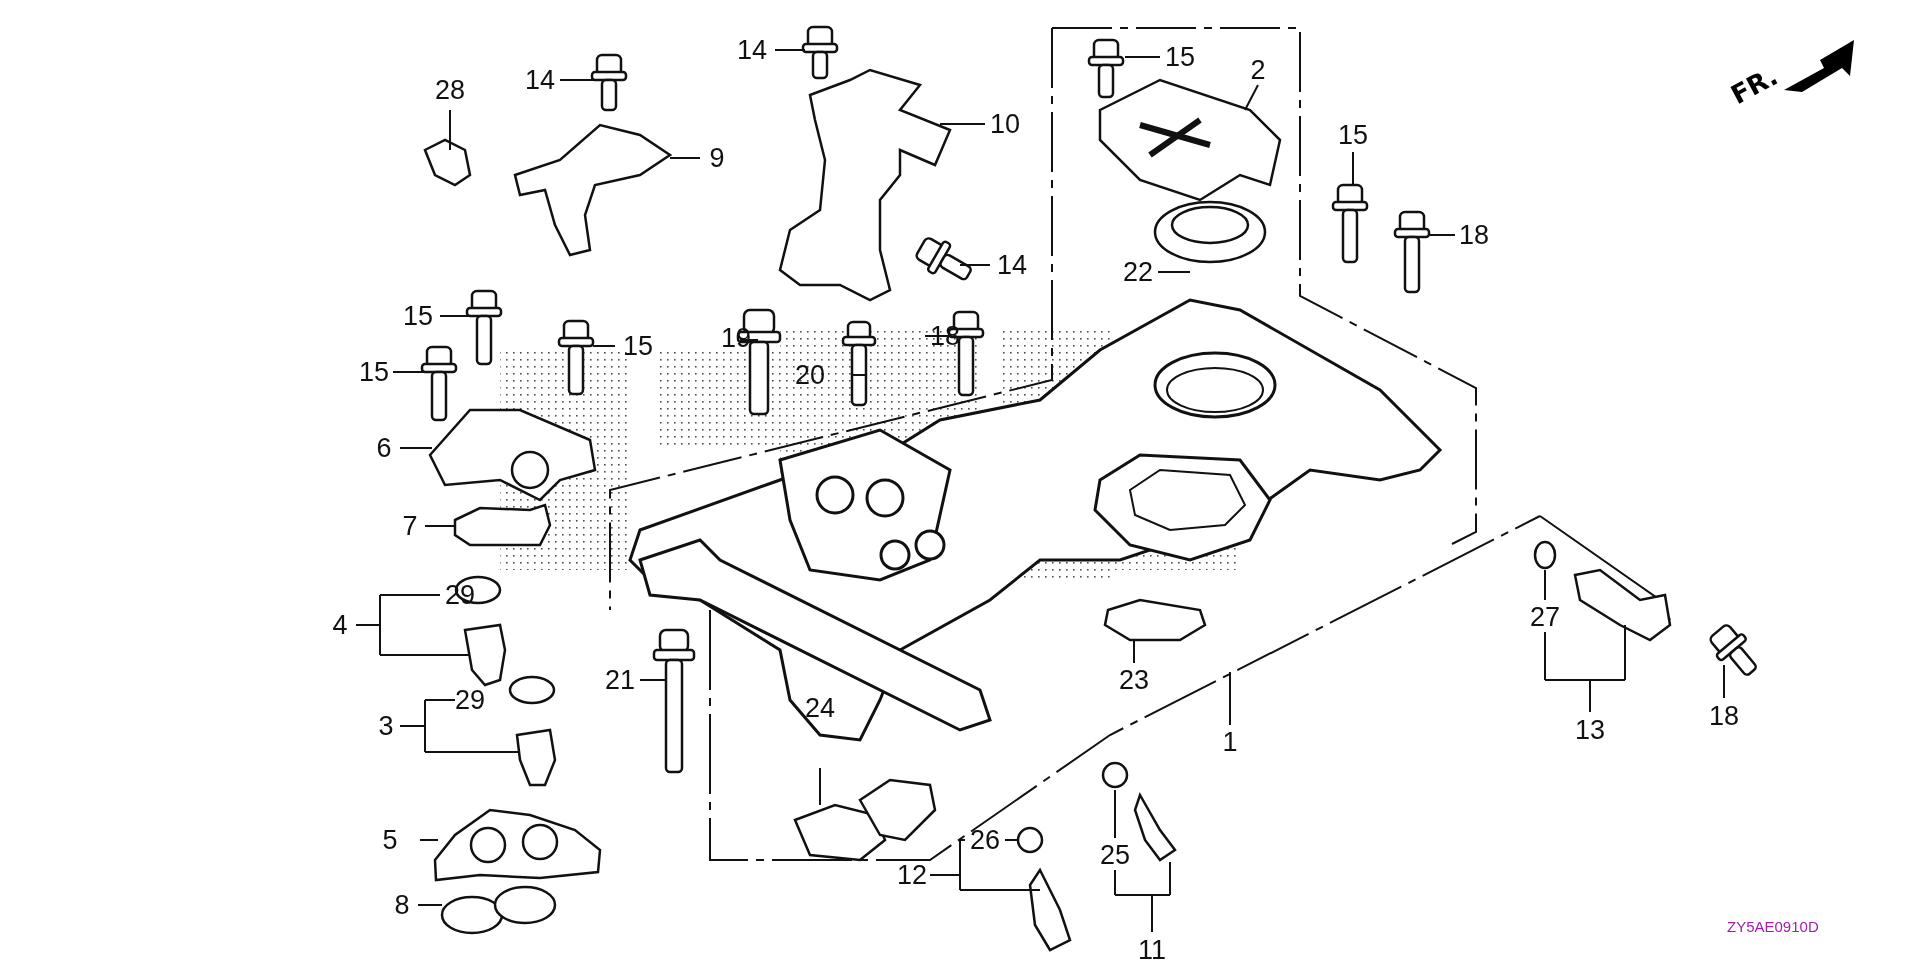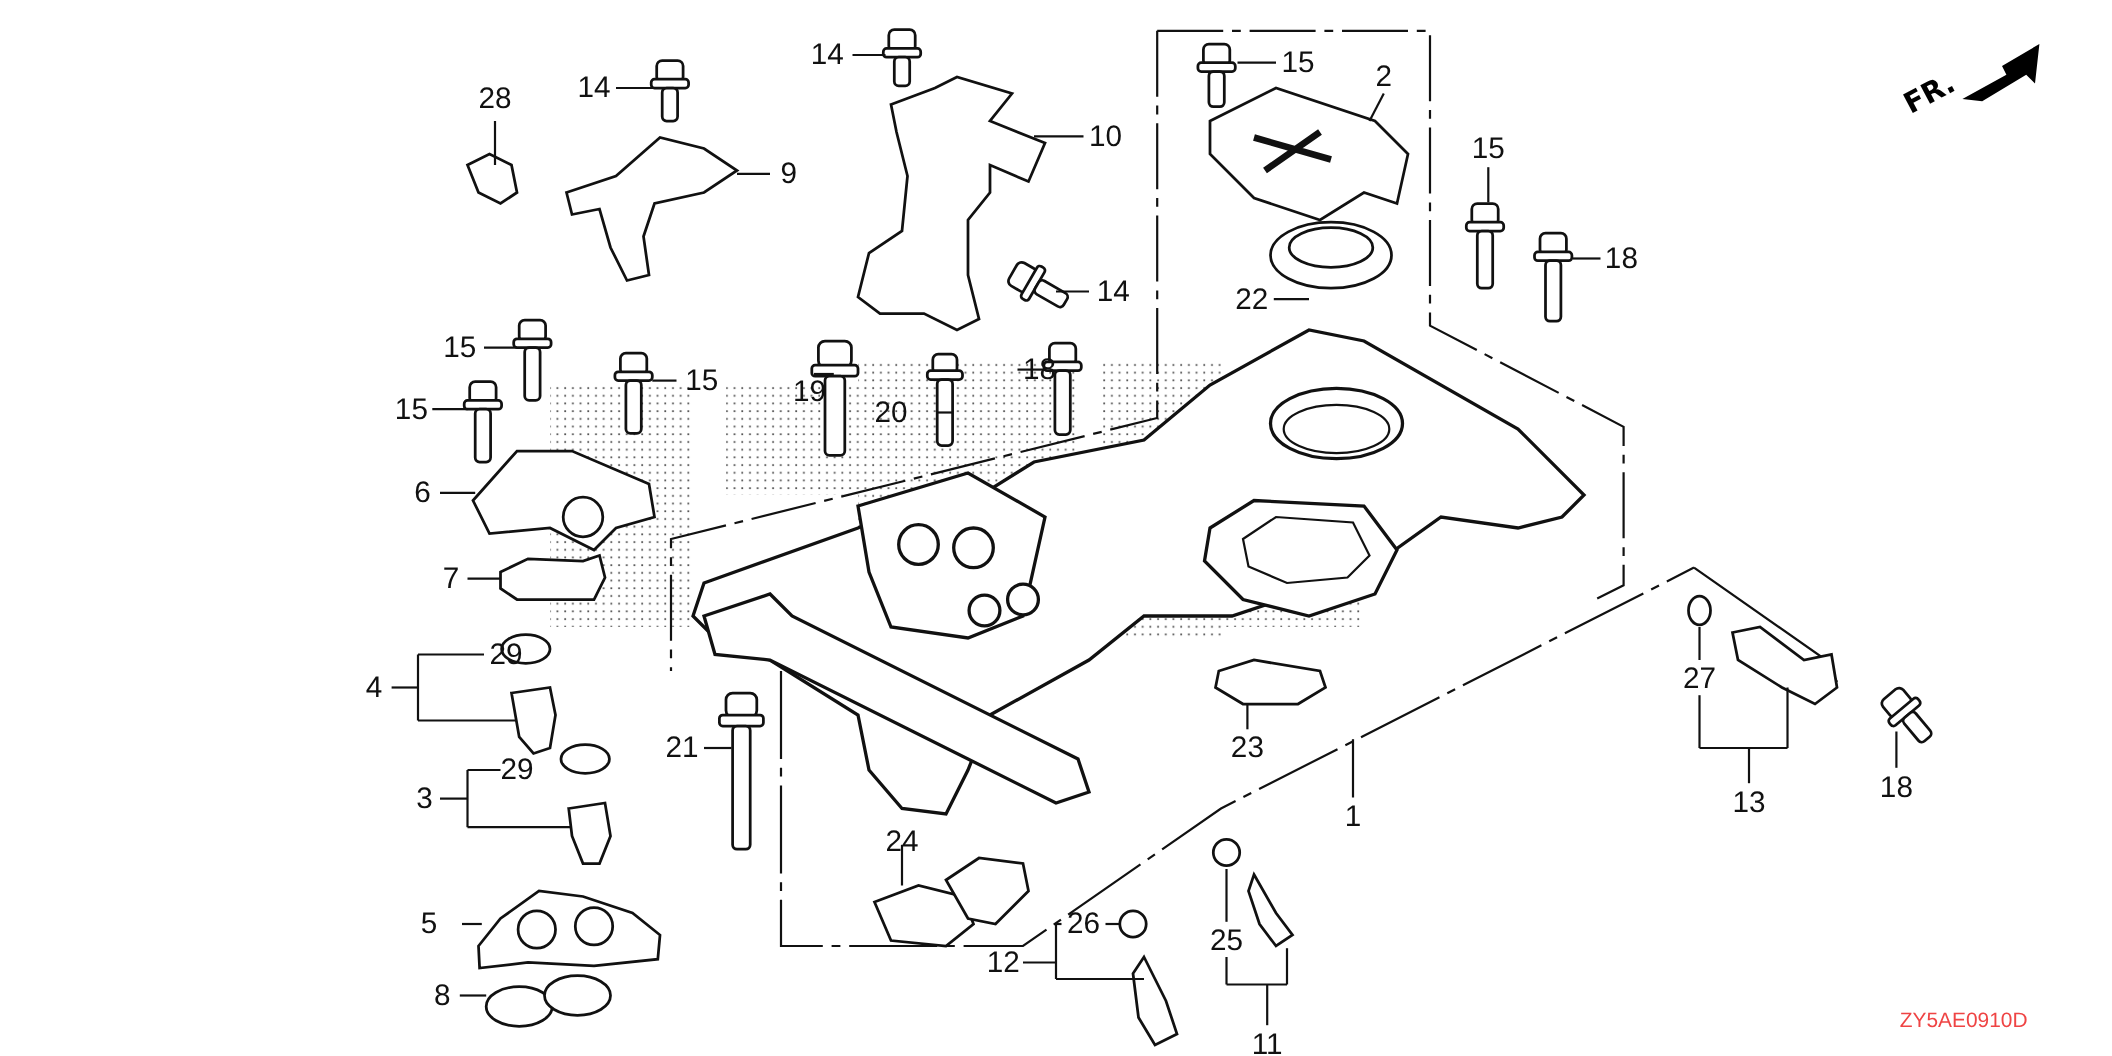--- a/index.html
+++ b/index.html
@@ -1,19 +1,19 @@
 <!DOCTYPE html>
 <html><head>
 <meta charset="utf-8">
 <style>
   html, body { margin:0; padding:0; background:#ffffff; }
   body { width:1920px; height:960px; position:relative; overflow:hidden; font-family:"Liberation Sans", sans-serif; }
   #diagram { position:absolute; left:0; top:0; width:1920px; height:960px; }
   .lbl { position:absolute; font-family:"Liberation Sans", sans-serif; font-size:27px; color:#111; line-height:1; white-space:nowrap; transform:translate(-50%,-50%); }
-  .code { position:absolute; font-family:"Liberation Sans", sans-serif; font-size:19px; color:#ef4444; white-space:nowrap; }
+  .code { position:absolute; font-family:"Liberation Sans", sans-serif; font-size:15px; color:#a21caf; white-space:nowrap; }
   .fr { position:absolute; font-family:"DejaVu Sans", sans-serif; font-weight:bold; font-size:26px; color:#000; transform:rotate(-28deg); transform-origin:left bottom; }
 </style>
 </head>
 <body>
 
 <svg id="diagram" viewBox="0 0 1920 960" xmlns="http://www.w3.org/2000/svg">
   <defs>
     <pattern id="dots" width="7" height="7" patternUnits="userSpaceOnUse">
       <rect x="2" y="2" width="1.6" height="1.6" fill="#222"></rect>
     </pattern>
@@ -212,31 +212,31 @@
 <div class="lbl" style="left:1005px;top:124px">10</div>
 <div class="lbl" style="left:1012px;top:265px">14</div>
 <div class="lbl" style="left:1180px;top:57px">15</div>
 <div class="lbl" style="left:1258px;top:70px">2</div>
 <div class="lbl" style="left:1138px;top:272px">22</div>
 <div class="lbl" style="left:1353px;top:135px">15</div>
 <div class="lbl" style="left:1474px;top:235px">18</div>
 <div class="lbl" style="left:418px;top:316px">15</div>
 <div class="lbl" style="left:638px;top:346px">15</div>
 <div class="lbl" style="left:374px;top:372px">15</div>
-<div class="lbl" style="left:736px;top:356px">19</div>
+<div class="lbl" style="left:736px;top:338px">19</div>
 <div class="lbl" style="left:810px;top:375px">20</div>
 <div class="lbl" style="left:945px;top:336px">18</div>
 <div class="lbl" style="left:384px;top:448px">6</div>
 <div class="lbl" style="left:410px;top:526px">7</div>
 <div class="lbl" style="left:460px;top:595px">29</div>
 <div class="lbl" style="left:340px;top:625px">4</div>
 <div class="lbl" style="left:470px;top:700px">29</div>
 <div class="lbl" style="left:386px;top:726px">3</div>
 <div class="lbl" style="left:620px;top:680px">21</div>
-<div class="lbl" style="left:820px;top:765px">24</div>
+<div class="lbl" style="left:820px;top:708px">24</div>
 <div class="lbl" style="left:1134px;top:680px">23</div>
 <div class="lbl" style="left:1230px;top:742px">1</div>
 <div class="lbl" style="left:1545px;top:617px">27</div>
 <div class="lbl" style="left:1590px;top:730px">13</div>
 <div class="lbl" style="left:1724px;top:716px">18</div>
 <div class="lbl" style="left:390px;top:840px">5</div>
 <div class="lbl" style="left:402px;top:905px">8</div>
 <div class="lbl" style="left:985px;top:840px">26</div>
 <div class="lbl" style="left:912px;top:875px">12</div>
 <div class="lbl" style="left:1115px;top:855px">25</div>

